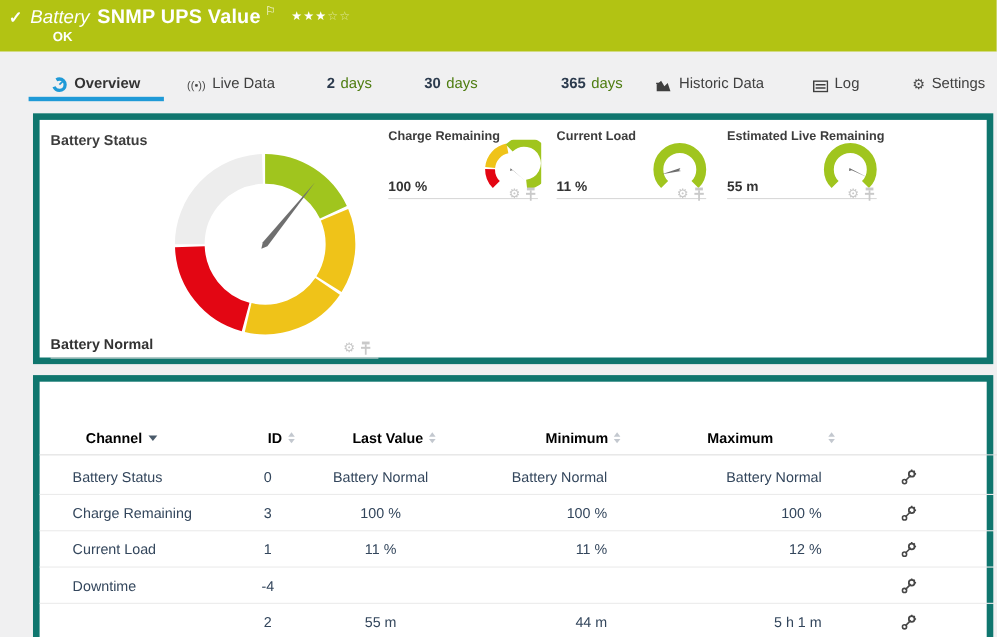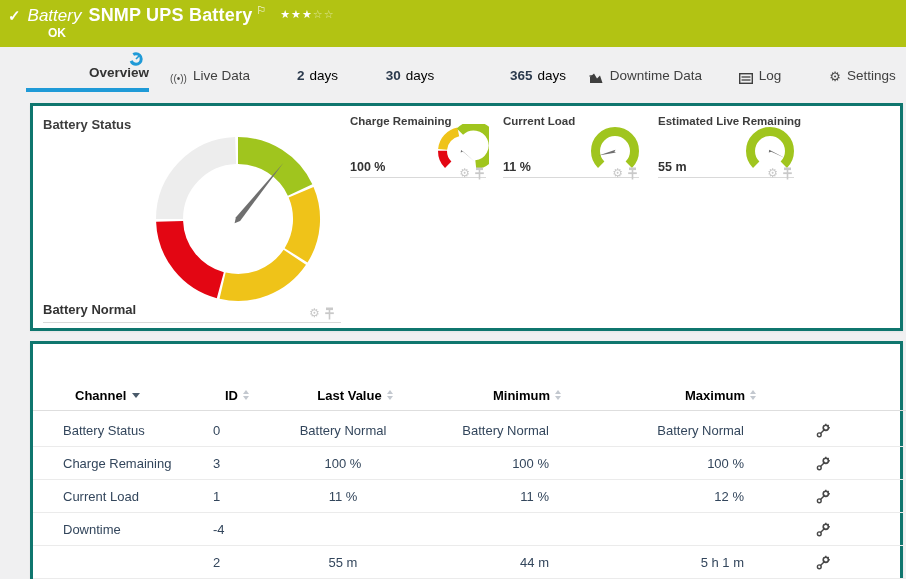--- a/index.html
+++ b/index.html
@@ -20,26 +20,26 @@
 
   
   .tabbar { position:absolute; left:0; top:47px; width:906px; height:45px; background:#f0f0f1; }
   .tab { position:absolute; top:0; height:45px; display:flex; align-items:flex-end;
          justify-content:center; padding-bottom:9px; cursor:pointer;
          font-size:13.5px; color:#404040; white-space:nowrap; }
   .tab .ico { margin-right:6px; display:inline-flex; align-items:center; position:relative; top:1px; }
   .tab.active { font-weight:bold; color:#333; }
   .tab.active .underline { position:absolute; left:0; bottom:0; width:100%; height:4px; background:#1f9ad7; }
   .tab .num { font-weight:bold; color:#2b3a4d; margin-right:5px; }
-  .tab .word { color:#000000; }
+  .tab .word { color:#4d7c0f; }
   .livedata-glyph { font-size:10px; color:#4a4a4a; letter-spacing:0; }
   .gear-glyph { font-size:13px; color:#4a4a4a; }
 
   
-  .panel { position:absolute; background:#fff; border:3px solid #0f766e;
+  .panel { position:absolute; background:#fff; border:6px solid #0f766e;
            box-shadow:0 1px 2px rgba(0,0,0,.05); }
   .panel-gauges { left:30px; top:103px; width:873px; height:228px; }
   .panel-table  { left:30px; top:341px; width:873px; height:260px; }
 
   .block-title { font-size:13px; font-weight:bold; color:#3d3d3d; }
 
   
   .bg-title { position:absolute; left:10px; top:11px; }
   .big-gauge { position:absolute; left:120px; top:28px; }
   .bg-value { position:absolute; left:10px; top:196px; font-size:13px; font-weight:bold; color:#333; }
@@ -56,54 +56,54 @@
   .sblock .svalue { position:absolute; left:0; top:47px; font-size:12.5px; font-weight:bold; color:#333; }
   .sblock .sdivider { position:absolute; left:0; top:64px; width:136px; height:1px; background:#d9d9d9; }
   .sblock .icon-pair { right:2px; top:53px; }
 
   
   .thead { position:absolute; left:12px; top:36px; width:100%; height:30px; font-size:13px;
            font-weight:bold; color:#000000; }
   .thead .cell { position:absolute; top:0; height:30px; display:flex; align-items:center; cursor:pointer; }
   .head-divider { position:absolute; left:0; top:66px; width:873px; height:1px; background:#dedede; }
   .col-channel { left:30px; width:175px; justify-content:flex-start; }
-  .col-id      { left:180px; width:55px; justify-content:flex-start; }
+  .col-id      { left:180px; width:55px; justify-content:center; }
   .col-last    { left:255px; width:110px; justify-content:center; }
   .col-min     { left:330px; width:186px; justify-content:flex-end; }
-  .col-max     { left:525px; width:186px; justify-content:flex-end; }
+  .col-max     { left:525px; width:186px; justify-content:flex-end;gap:45px; }
   .col-set     { left:775px; width:30px; justify-content:center; }
 
   .sort { display:inline-flex; flex-direction:column; gap:2px; margin-left:5px; }
   .sort .up { width:0; height:0; border-left:3.5px solid transparent; border-right:3.5px solid transparent; border-bottom:4px solid #c3c8cf; }
   .sort .down { width:0; height:0; border-left:3.5px solid transparent; border-right:3.5px solid transparent; border-top:4px solid #c3c8cf; }
   .sorted-arrow { width:0; height:0; border-left:4px solid transparent; border-right:4px solid transparent; border-top:5px solid #4a5a6a; margin-left:6px; }
 
   .trow { position:absolute; left:0; width:873px; height:33px; font-size:13px; color:#33465c; cursor:pointer; }
   .trow .cell { position:absolute; top:0; height:33px; display:flex; align-items:center; }
   .trow { border-bottom:1px solid #ebebeb; }
   .r0 { top:70px; } .r1 { top:103px; } .r2 { top:136px; } .r3 { top:169px; } .r4 { top:202px; }
   .chset { cursor:pointer; }
 </style>
 </head>
 <body>
 
 <div class="titlebar">
   <div class="row1">
     <span class="check">✓</span>
     <span class="kind">Battery</span>
-    <span class="sensor-title">SNMP UPS Battery</span>
+    <span class="sensor-title">SNMP UPS Value</span>
     <span class="flag">⚐</span>
     <span class="stars"><span>★★★</span><span class="empty">☆☆</span></span>
   </div>
   <div class="status-ok">OK</div>
 </div>
 
 <div class="tabbar">
 
-  <div class="tab active" style="left:26px;width:123px;flex-direction:column;">
+  <div class="tab active" style="left:26px;width:123px;">
     <span class="ico">
       <svg width="14" height="14" viewBox="0 0 14 14">
         <circle cx="7" cy="7" r="5.2" fill="none" stroke="#1f9ad7" stroke-width="3" stroke-dasharray="26 7" stroke-dashoffset="-21"></circle>
         <line x1="7" y1="7" x2="11" y2="3" stroke="#1f9ad7" stroke-width="1.6"></line>
       </svg>
     </span>
     <span>Overview</span>
     <span class="underline"></span>
   </div>
 
@@ -127,21 +127,21 @@
     <span class="word">days</span>
   </div>
 
   <div class="tab" style="left:588px;width:115px;">
     <span class="ico">
       <svg width="15" height="12" viewBox="0 0 15 12">
         <path d="M1 11 L1 5 L5 1.5 L8 6.5 L11 3.5 L13.5 11 Z" fill="#3f3f3f"></path>
         <line x1="0.5" y1="4" x2="5" y2="4" stroke="#3f3f3f" stroke-width="1.4"></line>
       </svg>
     </span>
-    <span>Downtime Data</span>
+    <span>Historic Data</span>
   </div>
 
   <div class="tab" style="left:730px;width:60px;">
     <span class="ico">
       <svg width="14" height="11" viewBox="0 0 14 11">
         <rect x="0.7" y="0.7" width="12.6" height="9.6" fill="none" stroke="#3f3f3f" stroke-width="1.4"></rect>
         <line x1="2.5" y1="4" x2="11.5" y2="4" stroke="#3f3f3f" stroke-width="1.3"></line>
         <line x1="2.5" y1="7" x2="11.5" y2="7" stroke="#3f3f3f" stroke-width="1.3"></line>
       </svg>
     </span>

